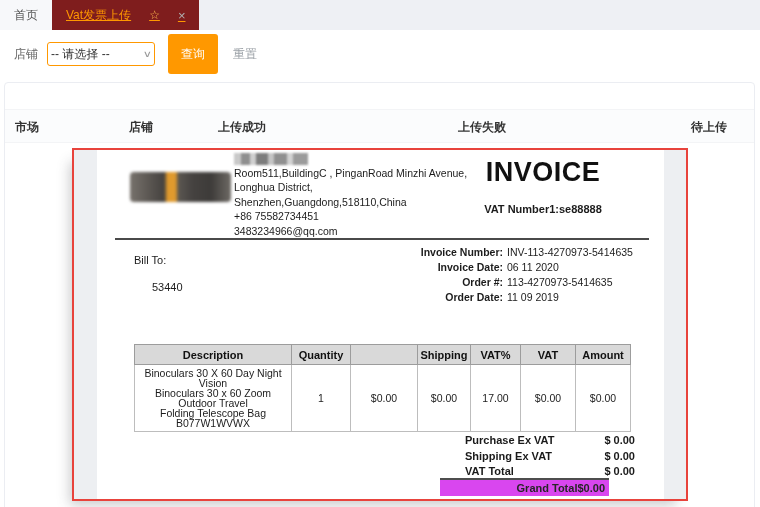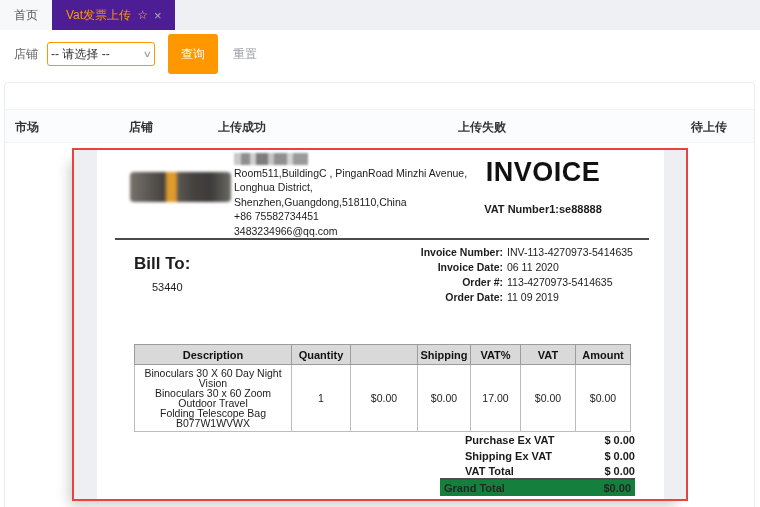--- a/index.html
+++ b/index.html
@@ -3,21 +3,21 @@
 <meta charset="utf-8">
 <style>
   * { box-sizing: border-box; margin: 0; padding: 0; }
   html,body { width:760px; height:507px; overflow:hidden; }
   body { font-family:"Liberation Sans", sans-serif; background:#fff; position:relative; }
 
   
   .tabbar { height:30px; background:#eef0f4; display:flex; align-items:stretch; }
   .tab { display:flex; align-items:center; font-size:12px; padding:0 14px; }
   .tab-home { background:#f7f8fa; color:#555; }
-  .tab-active { background:#4c1d95; color:#ff9800; gap:6px; }
+  .tab-active { background:#7f1d1d; color:#ff9800; gap:18px;text-decoration:underline; }
   .tab-star { font-size:12px; color:#ffb84d; }
   .tab-close { font-size:13px; color:#b0b0b0; line-height:1; }
 
   
   .filter-row { position:absolute; top:41px; left:0; height:26px; display:flex; align-items:center; padding-left:14px; }
   .filter-label { font-size:12px; color:#666; margin-right:9px; }
   .shop-select { width:108px; height:24px; border:1px solid #ff9800; border-radius:3px; background:#fff;
                  display:flex; align-items:center; justify-content:space-between; padding:0 3px;
                  font-size:12px; color:#333; cursor:pointer; }
   .chevron { color:#999; font-size:9px; transform:scaleX(1.4); }
@@ -56,36 +56,36 @@
   .inv-title { font-size:27px; font-weight:700; letter-spacing:.5px; }
   .vat-number { margin-top:15px; font-size:11px; font-weight:700; color:#1c1c1c; }
 
   .divider { position:absolute; left:18px; right:15px; top:88px; height:2px; background:#4a4a4a; }
 
   .meta { position:absolute; left:190px; top:95px; width:350px; font-size:10.5px; color:#1c1c1c; }
   .meta-row { display:flex; line-height:15px; }
   .meta-label { flex:0 0 220px; text-align:right; font-weight:600; padding-right:4px; }
   .meta-value { text-align:left; }
 
-  .bill-to { position:absolute; left:37px; top:104px; font-size:17px; font-weight:700; color:#1c1c1c; }
+  .bill-to { position:absolute; left:37px; top:104px; font-size:11px; font-weight:400; color:#1c1c1c; }
   .bill-to-value { position:absolute; left:55px; top:131px; font-size:11px; color:#1c1c1c; }
 
   table.items { position:absolute; left:37px; top:194px; border-collapse:collapse; table-layout:fixed; }
   table.items th { background:#d9d9d9; border:1px solid #9c9c9c; height:20px; font-size:11px; font-weight:700;
                    color:#111; text-align:center; }
   table.items td { border:1px solid #bdbdbd; height:50px; background:#fff; font-size:10.5px; color:#1c1c1c;
                    text-align:center; vertical-align:middle; }
   td.desc { text-align:left; vertical-align:top; font-size:7.8px; line-height:10px; padding:3px 4px;
             white-space:pre-line; }
 
   .totals { position:absolute; left:345px; top:283px; width:193px; font-size:11px; color:#1a1a1a; }
   .total-row { display:flex; justify-content:space-between; line-height:15.5px; font-weight:600;padding-left:23px; }
 
-  .grand { position:absolute; left:343px; top:328px; width:195px; height:18px; background:#15803d;
-           border-top:2px solid #4d4d4d; display:flex; justify-content:space-between; align-items:center;
+  .grand { position:absolute; left:343px; top:328px; width:169px; height:18px; background:#d946ef;
+           border-top:2px solid #4d4d4d; display:flex; justify-content:flex-end; align-items:center;
            padding:0 4px; font-size:11px; font-weight:700; color:#262626; }
 </style>
 </head>
 <body>
 
 <div class="tabbar">
   <div class="tab tab-home">
     <span>首页</span>
   </div>
   <div class="tab tab-active">

